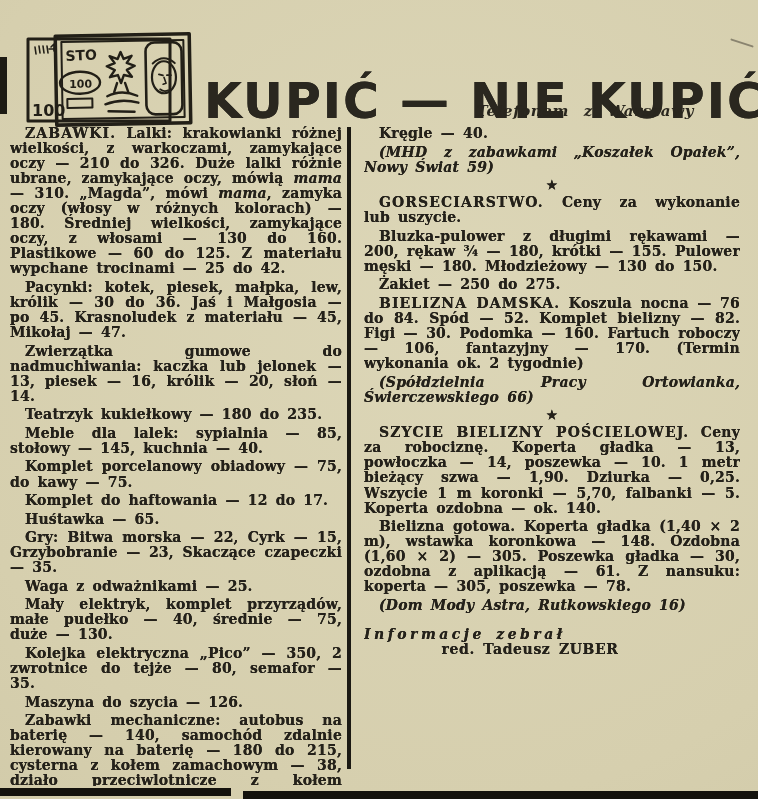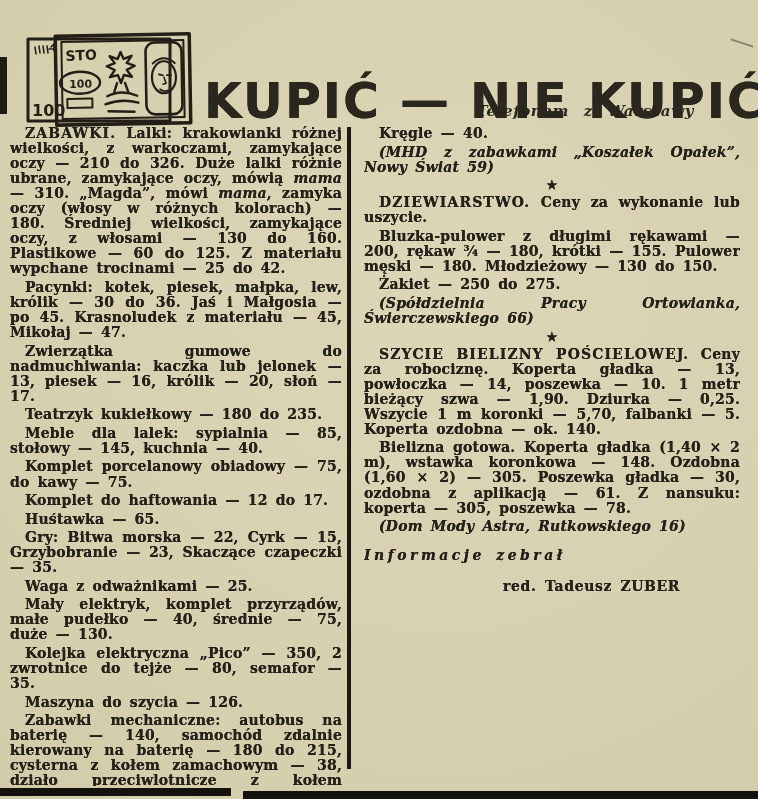--- a/index.html
+++ b/index.html
@@ -38,21 +38,21 @@
   .col-left{left:10px;width:332px;height:660px;overflow:hidden;}
   .col-right{left:364px;width:376px;height:660px;overflow:hidden;}
   .divider{position:absolute;left:347px;top:127px;width:4px;height:642px;background:#1b1913;}
   .para{text-align:justify;text-indent:15px;margin:0 0 3.5px 0;}
   .kind-note{font-style:italic;}
   .kind-star{text-align:center;text-indent:0;margin:0 0 2px 0;font-size:12px;letter-spacing:0;}
   .kind-credit1{
     text-align:left;text-indent:0;font-style:italic;
     letter-spacing:3.5px;padding-right:44px;margin:14px 0 0 0;
   }
-  .kind-credit2{text-align:right;text-indent:0;letter-spacing:.6px;padding-right:44px;margin:16px;}
+  .kind-credit2{text-align:center;text-indent:0;letter-spacing:.6px;padding-right:44px;margin:0;}
   .s-lead{letter-spacing:1.1px;}
   .s-italic{font-style:italic;}
   
   .bar1{position:absolute;left:0;top:788px;width:231px;height:8px;background:#14120d;}
   .bar2{position:absolute;left:243px;top:791px;width:515px;height:8px;background:#14120d;}
   
   .sk{stroke:#221f17;fill:none;stroke-linecap:round;stroke-linejoin:round;}
   .sk-txt{fill:#221f17;font-family:"DejaVu Sans", sans-serif;font-weight:bold;}
 </style>
 </head>
@@ -105,41 +105,42 @@
 
   <div class="edge-mark"></div>
   <div class="pen-tick"></div>
 
   <h1 class="title">KUPIĆ — NIE KUPIĆ</h1>
   <div class="byline">Telefonem z Warszawy</div>
 
   <div class="col col-left">
       <div class="para kind-body"><span class="s-lead">ZABAWKI.</span><span> Lalki: krakowianki różnej wielkości, z warkoczami, zamykające oczy — 210 do 326. Duże lalki różnie ubrane, zamykające oczy, mówią </span><span class="s-italic">mama</span><span> — 310. „Magda”, mówi </span><span class="s-italic">mama</span><span>, zamyka oczy (włosy w różnych kolorach) — 180. Średniej wielkości, zamykające oczy, z włosami — 130 do 160. Plastikowe — 60 do 125. Z materiału wypchane trocinami — 25 do 42.</span></div>
       <div class="para kind-body"><span>Pacynki: kotek, piesek, małpka, lew, królik — 30 do 36. Jaś i Małgosia — po 45. Krasnoludek z materiału — 45, Mikołaj — 47.</span></div>
-      <div class="para kind-body"><span>Zwierzątka gumowe do nadmuchiwania: kaczka lub jelonek — 13, piesek — 16, królik — 20, słoń — 17.</span></div>
+      <div class="para kind-body"><span>Zwierzątka gumowe do nadmuchiwania: kaczka lub jelonek — 13, piesek — 16, królik — 20, słoń — 14.</span></div>
       <div class="para kind-body"><span>Teatrzyk kukiełkowy — 180 do 235.</span></div>
       <div class="para kind-body"><span>Meble dla lalek: sypialnia — 85, stołowy — 145, kuchnia — 40.</span></div>
       <div class="para kind-body"><span>Komplet porcelanowy obiadowy — 75, do kawy — 75.</span></div>
       <div class="para kind-body"><span>Komplet do haftowania — 12 do 17.</span></div>
       <div class="para kind-body"><span>Huśtawka — 65.</span></div>
       <div class="para kind-body"><span>Gry: Bitwa morska — 22, Cyrk — 15, Grzybobranie — 23, Skaczące czapeczki — 35.</span></div>
       <div class="para kind-body"><span>Waga z odważnikami — 25.</span></div>
       <div class="para kind-body"><span>Mały elektryk, komplet przyrządów, małe pudełko — 40, średnie — 75, duże — 130.</span></div>
       <div class="para kind-body"><span>Kolejka elektryczna „Pico” — 350, 2 zwrotnice do tejże — 80, semafor — 35.</span></div>
       <div class="para kind-body"><span>Maszyna do szycia — 126.</span></div>
       <div class="para kind-body"><span>Zabawki mechaniczne: autobus na baterię — 140, samochód zdalnie kierowany na baterię — 180 do 215, cysterna z kołem zamachowym — 38, działo przeciwlotnicze z kołem zamachowym — 54.</span></div>
     </div>
   <div class="divider"></div>
   <div class="col col-right">
       <div class="para kind-body"><span>Kręgle — 40.</span></div>
       <div class="para kind-note"><span>(MHD z zabawkami „Koszałek Opałek”, Nowy Świat 59)</span></div>
       <div class="para kind-star"><span>★</span></div>
-      <div class="para kind-body"><span class="s-lead">DZIEWIARSTWO.</span><span> Ceny za wykonanie lub uszycie.</span></div>
+      <div class="para kind-body"><span class="s-lead">GORSECIARSTWO.</span><span> Ceny za wykonanie lub uszycie.</span></div>
       <div class="para kind-body"><span>Bluzka-pulower z długimi rękawami — 200, rękaw ¾ — 180, krótki — 155. Pulower męski — 180. Młodzieżowy — 130 do 150.</span></div>
       <div class="para kind-body"><span>Żakiet — 250 do 275.</span></div>
+      <div class="para kind-body"><span class="s-lead">BIELIZNA DAMSKA.</span><span> Koszula nocna — 76 do 84. Spód — 52. Komplet bielizny — 82. Figi — 30. Podomka — 160. Fartuch roboczy — 106, fantazyjny — 170. (Termin wykonania ok. 2 tygodnie)</span></div>
       <div class="para kind-note"><span>(Spółdzielnia Pracy Ortowianka, Świerczewskiego 66)</span></div>
       <div class="para kind-star"><span>★</span></div>
       <div class="para kind-body"><span class="s-lead">SZYCIE BIELIZNY POŚCIELOWEJ.</span><span> Ceny za robociznę. Koperta gładka — 13, powłoczka — 14, poszewka — 10. 1 metr bieżący szwa — 1,90. Dziurka — 0,25. Wszycie 1 m koronki — 5,70, falbanki — 5. Koperta ozdobna — ok. 140.</span></div>
       <div class="para kind-body"><span>Bielizna gotowa. Koperta gładka (1,40 × 2 m), wstawka koronkowa — 148. Ozdobna (1,60 × 2) — 305. Poszewka gładka — 30, ozdobna z aplikacją — 61. Z nansuku: koperta — 305, poszewka — 78.</span></div>
       <div class="para kind-note"><span>(Dom Mody Astra, Rutkowskiego 16)</span></div>
       <div class="para kind-credit1"><span>Informacje zebrał</span></div>
       <div class="para kind-credit2"><span>red. Tadeusz ZUBER</span></div>
     </div>
 
   <div class="bar1"></div>

